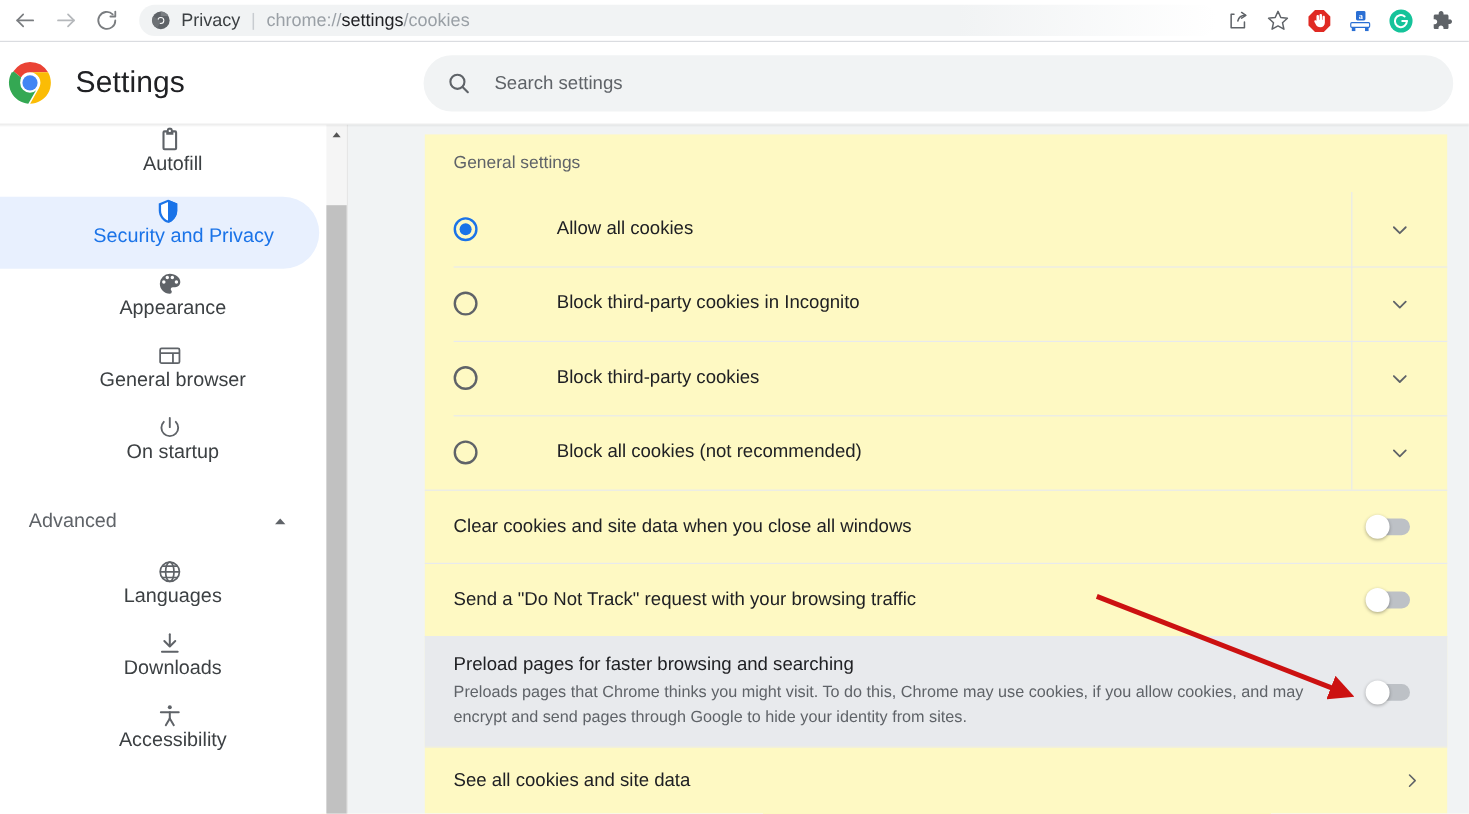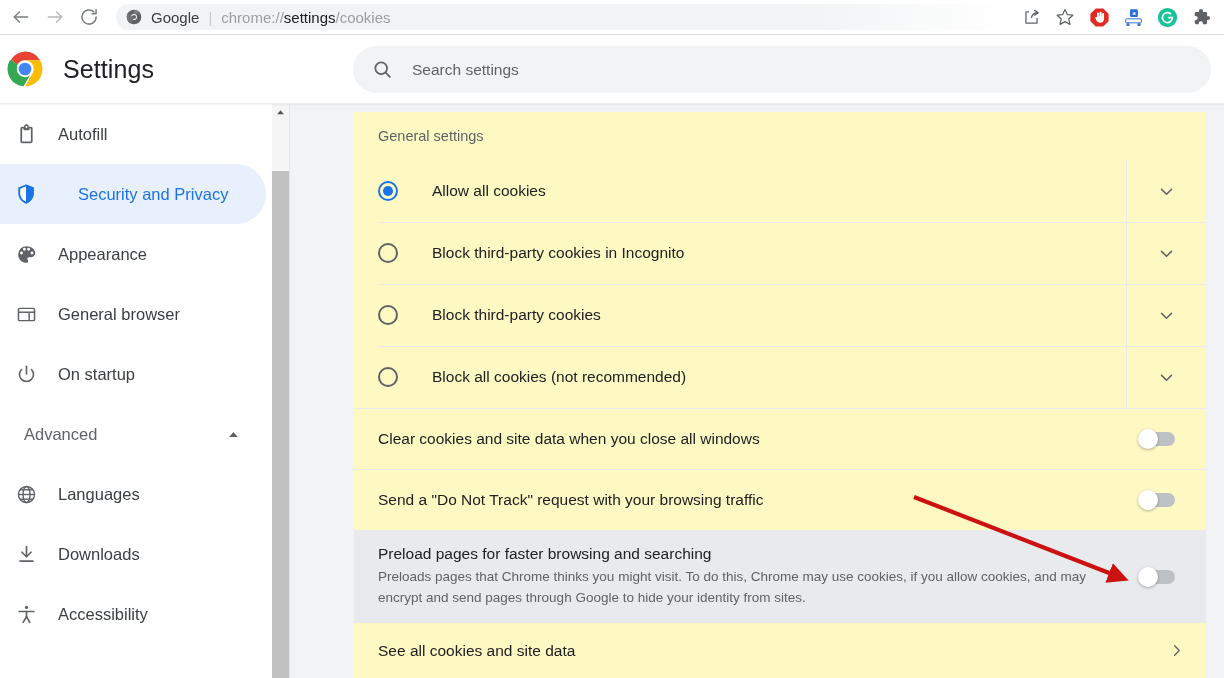--- a/index.html
+++ b/index.html
@@ -99,20 +99,21 @@
     position: absolute; left: 0; top: 104px;
     width: 268px; height: 574px;
     background: #fff;
     overflow: hidden;
   }
   .nav-item {
     height: 60px;
     display: flex; align-items: center;
     border-radius: 0 30px 30px 0;
     color: #3c4043;
+    flex-direction: column;
   }
   .nav-item .nav-icon {
     width: 24px; height: 24px;
     margin-left: 14px;
     flex: 0 0 auto;
     display: flex; align-items: center; justify-content: center;
     color: #5f6368;
   }
   .nav-item .nav-label {
     margin-left: 20px;
@@ -172,20 +173,21 @@
   #general-settings-label {
     height: 48px;
     display: flex; align-items: center;
     padding-left: 24px;
     font-size: 14.5px; color: #5f6368; font-weight: 500;
   }
   .radio-row {
     height: 62px;
     display: flex; align-items: center;
     position: relative;
+    gap: 32px;
   }
   .radio-row + .radio-row::before,
   .radio-row.with-top-divider::before {
     content: ""; position: absolute;
     left: 24px; right: 0; top: 0; height: 1px;
     background: #e8eaed;
   }
   .radio-outer {
     margin-left: 24px;
     width: 20px; height: 20px; border-radius: 50%;
@@ -292,21 +294,21 @@
   <div id="omnibox">
     <span id="omnibox-chrome-icon">
       <svg width="16" height="16" viewBox="0 0 24 24">
         <circle cx="12" cy="12" r="11" fill="#5f6368"></circle>
         <circle cx="12" cy="12" r="4.4" fill="#ffffff"></circle>
         <circle cx="12" cy="12" r="3.1" fill="#5f6368"></circle>
         <path d="M12 1 A11 11 0 0 1 21.5 6.6 L12 6.6 Z" fill="#7b7f83"></path>
         <path d="M2.6 6.4 A11 11 0 0 0 7.4 21.7 L12 13.6 Z" fill="#6e7276"></path>
       </svg>
     </span>
-    <span id="omnibox-appname">Google</span>
+    <span id="omnibox-appname">Privacy</span>
     <span id="omnibox-sep">|</span>
     <span id="omnibox-url"><span>chrome://</span><b>settings</b><span>/cookies</span></span>
   </div>
 
   <div id="toolbar-icons">
     <div class="tbicon">
       <svg width="19" height="19" viewBox="0 0 24 24" fill="none" stroke="#5f6368" stroke-width="1.6" stroke-linecap="round" stroke-linejoin="round">
         <path d="M8 5H5v14h14v-6"></path>
           <path d="M12 12c1-4 4-6 8-6"></path>
           <polyline points="16,3 20.5,6 16,9"></polyline>

